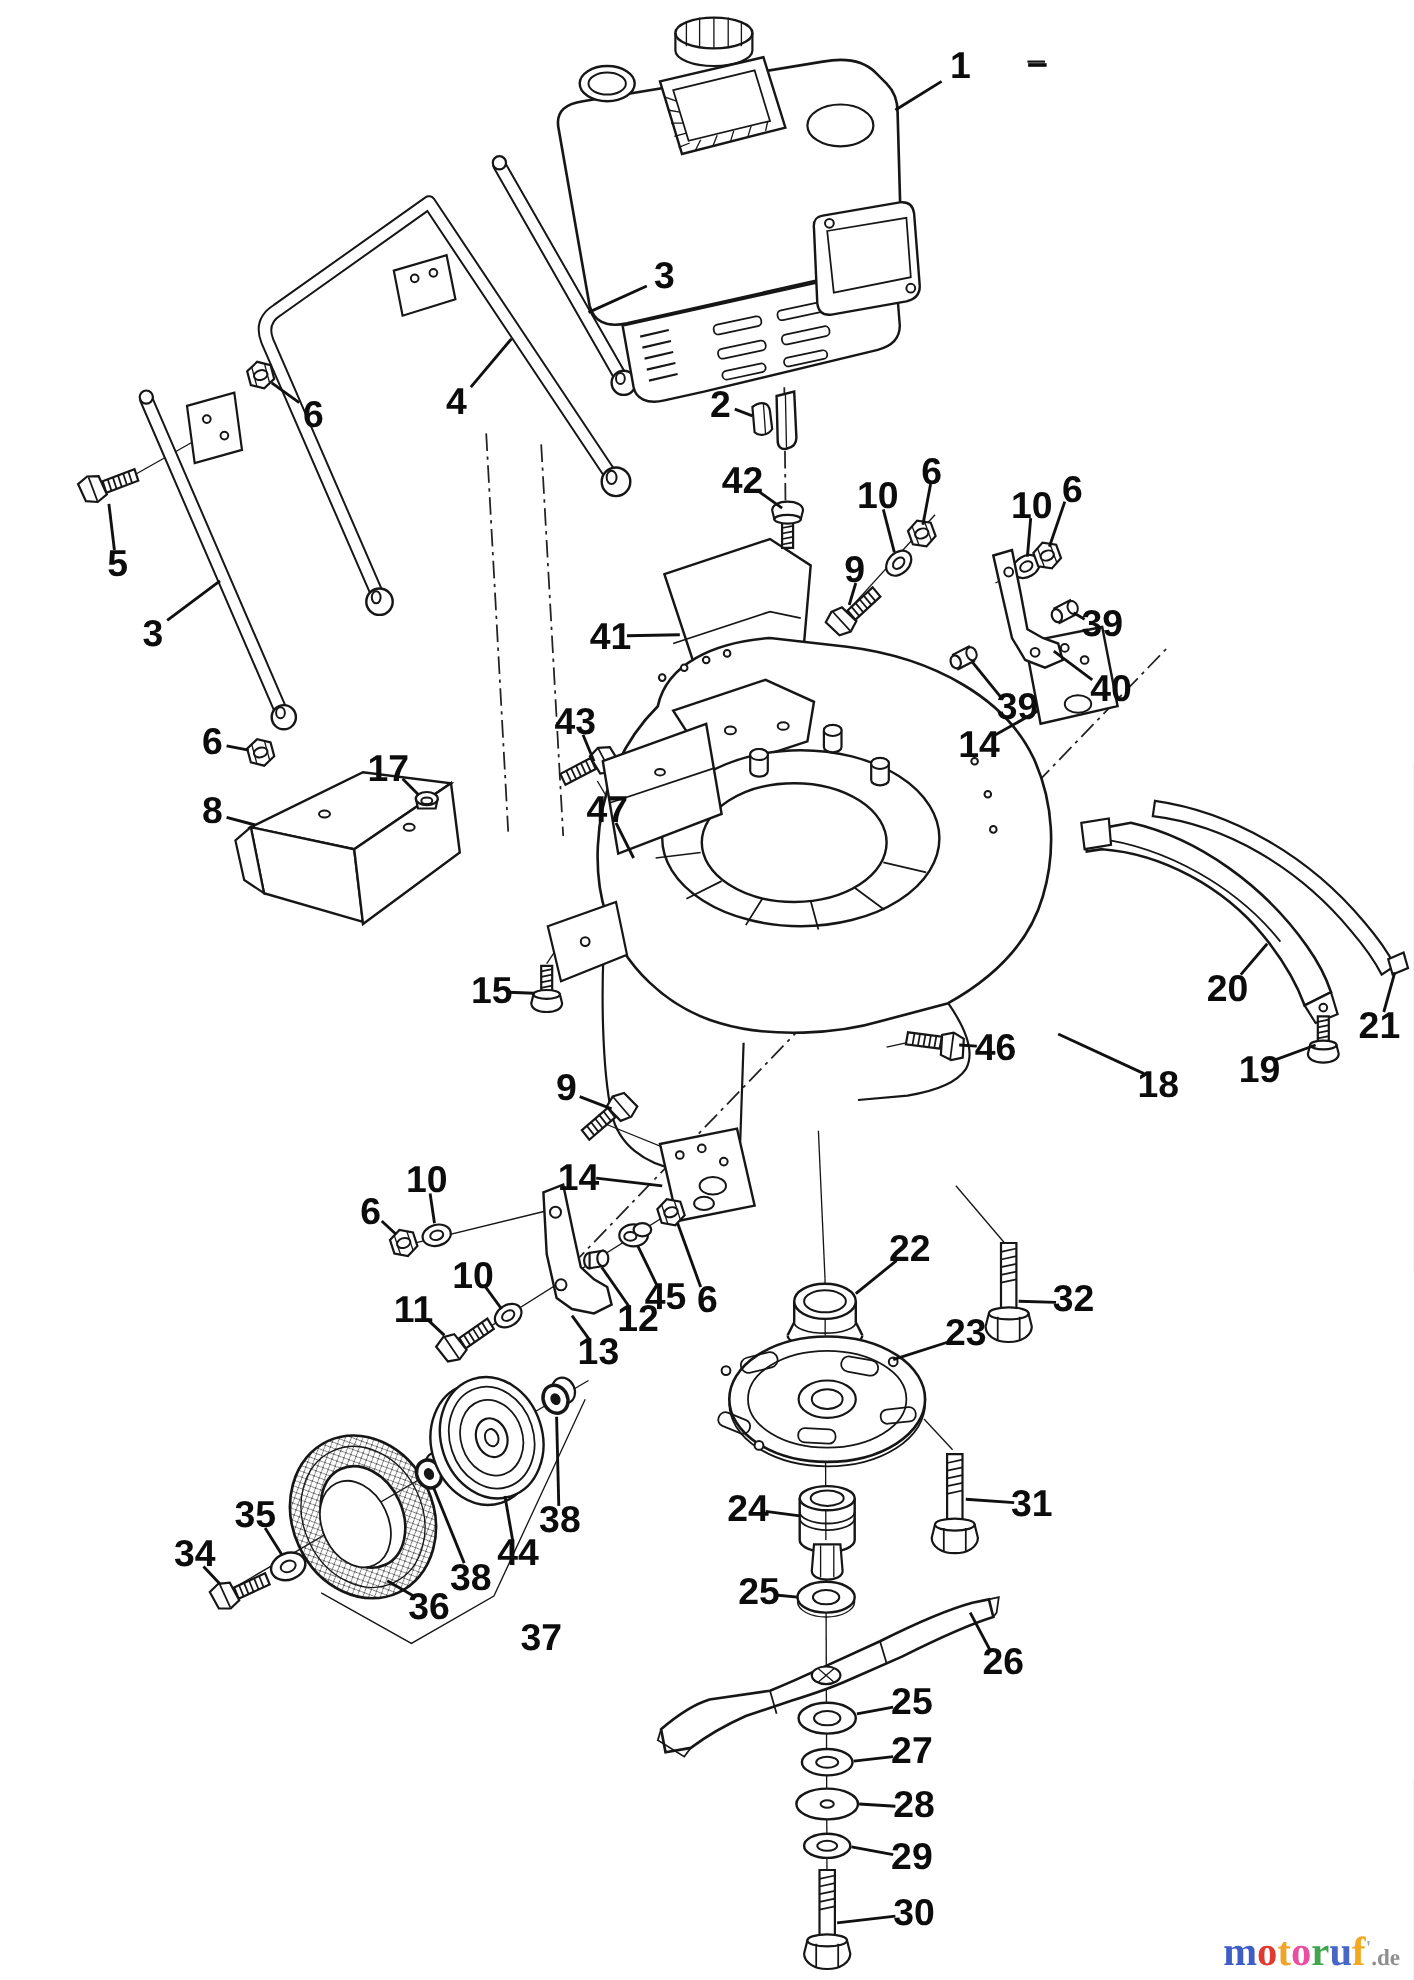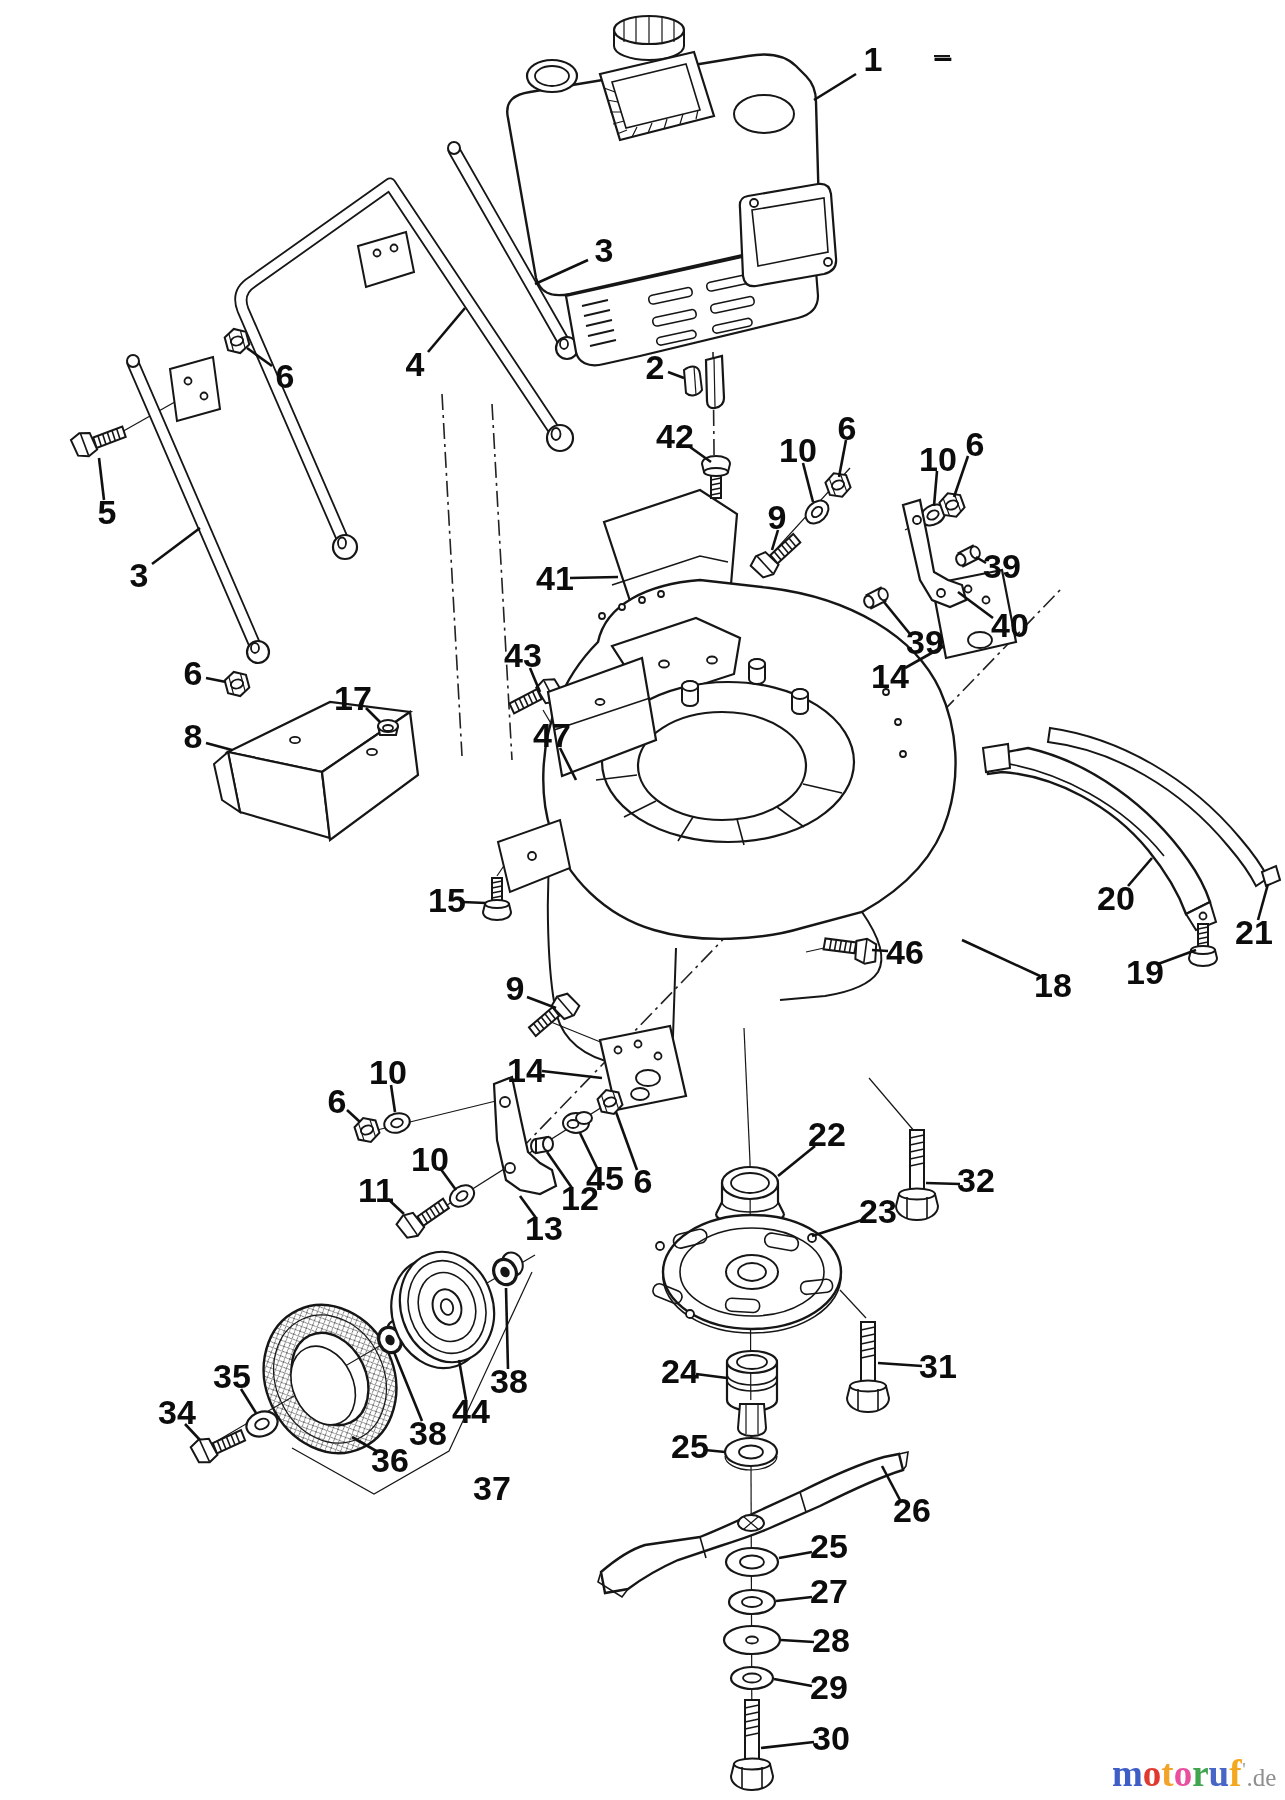--- a/index.html
+++ b/index.html
@@ -15,21 +15,21 @@
   .t12{stroke:#161616;stroke-width:1.2;fill:none}
   .dash{stroke:#222;stroke-width:1.6;fill:none;stroke-dasharray:16 5 3 5}
   .tubeO{stroke:#161616;stroke-width:13;fill:none;stroke-linejoin:round;stroke-linecap:round}
   .tubeI{stroke:#fff;stroke-width:9.4;fill:none;stroke-linejoin:round;stroke-linecap:round}
   .hole{fill:#fff;stroke:#161616;stroke-width:1.8}
   .leader{stroke:#101010;stroke-width:2.6;fill:none}
   .plabel{font-family:"Liberation Sans",sans-serif;font-weight:700;font-size:34px;fill:#0c0c0c;text-anchor:middle}
   
   .logo{position:absolute;left:1112px;top:1750px;width:175px;white-space:nowrap;
         font-family:"Liberation Serif",serif;font-weight:700;font-size:37px;line-height:40px;}
-  .logo .suffix{font-size:25px;font-weight:400;}
+  .logo .suffix{font-size:21px;font-weight:700;}
   .logo .tick{font-size:18px;vertical-align:10px;}
 </style>
 </head>
 <body>
 
 <div class="stage">
 <svg width="1285" height="1800" viewBox="0 0 1285 1800">
   <defs>
     <pattern id="knurl" patternUnits="userSpaceOnUse" width="7" height="7">
       <path d="M0,7 L7,0 M0,0 L7,7" stroke="#3a3a3a" stroke-width="0.7" fill="none"></path>

